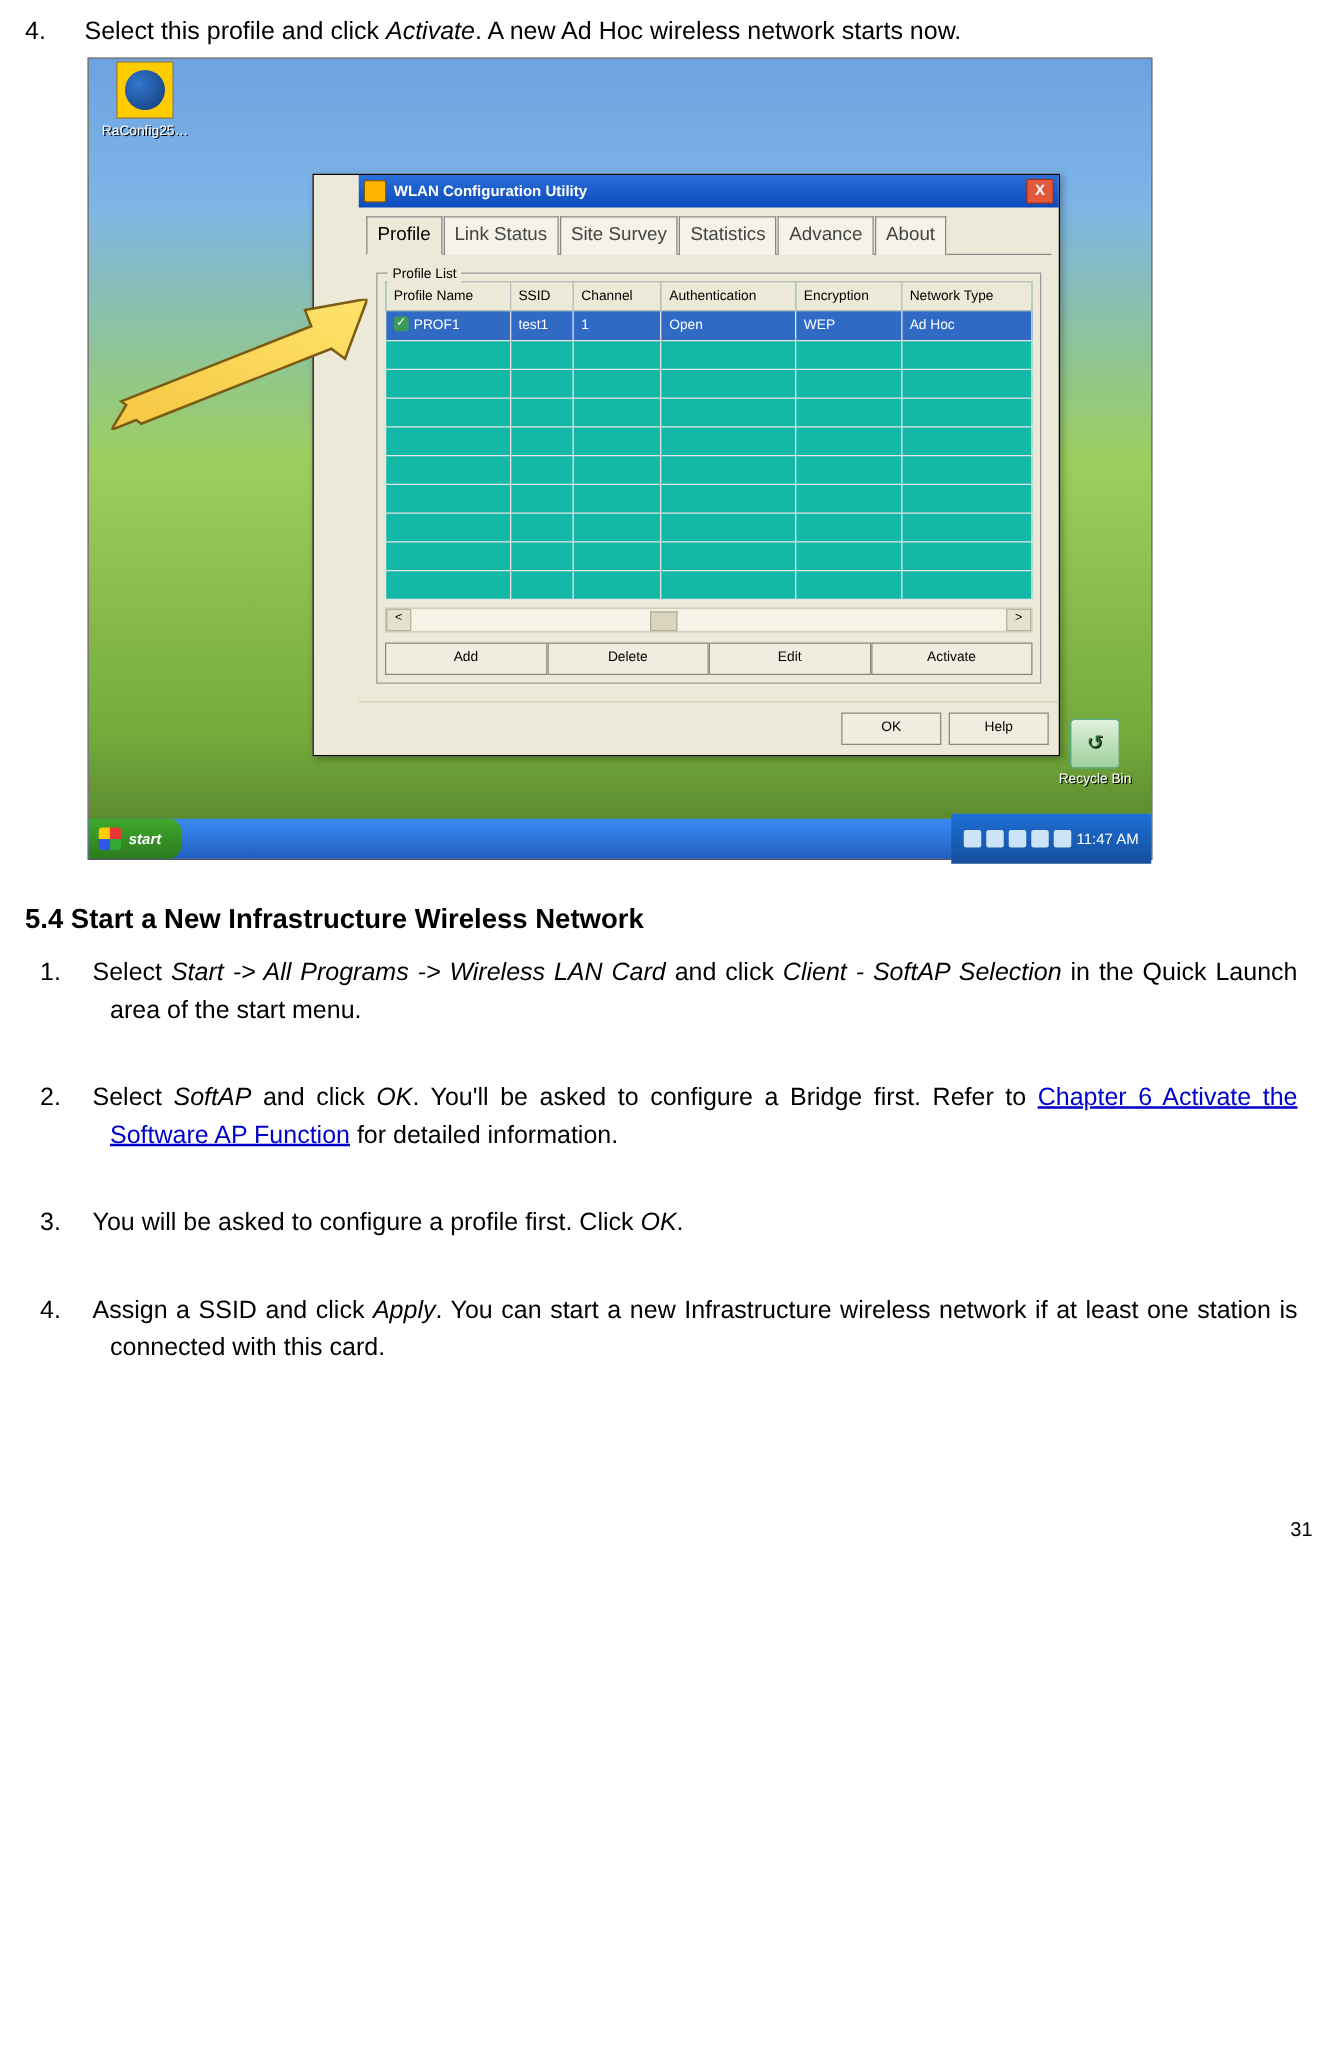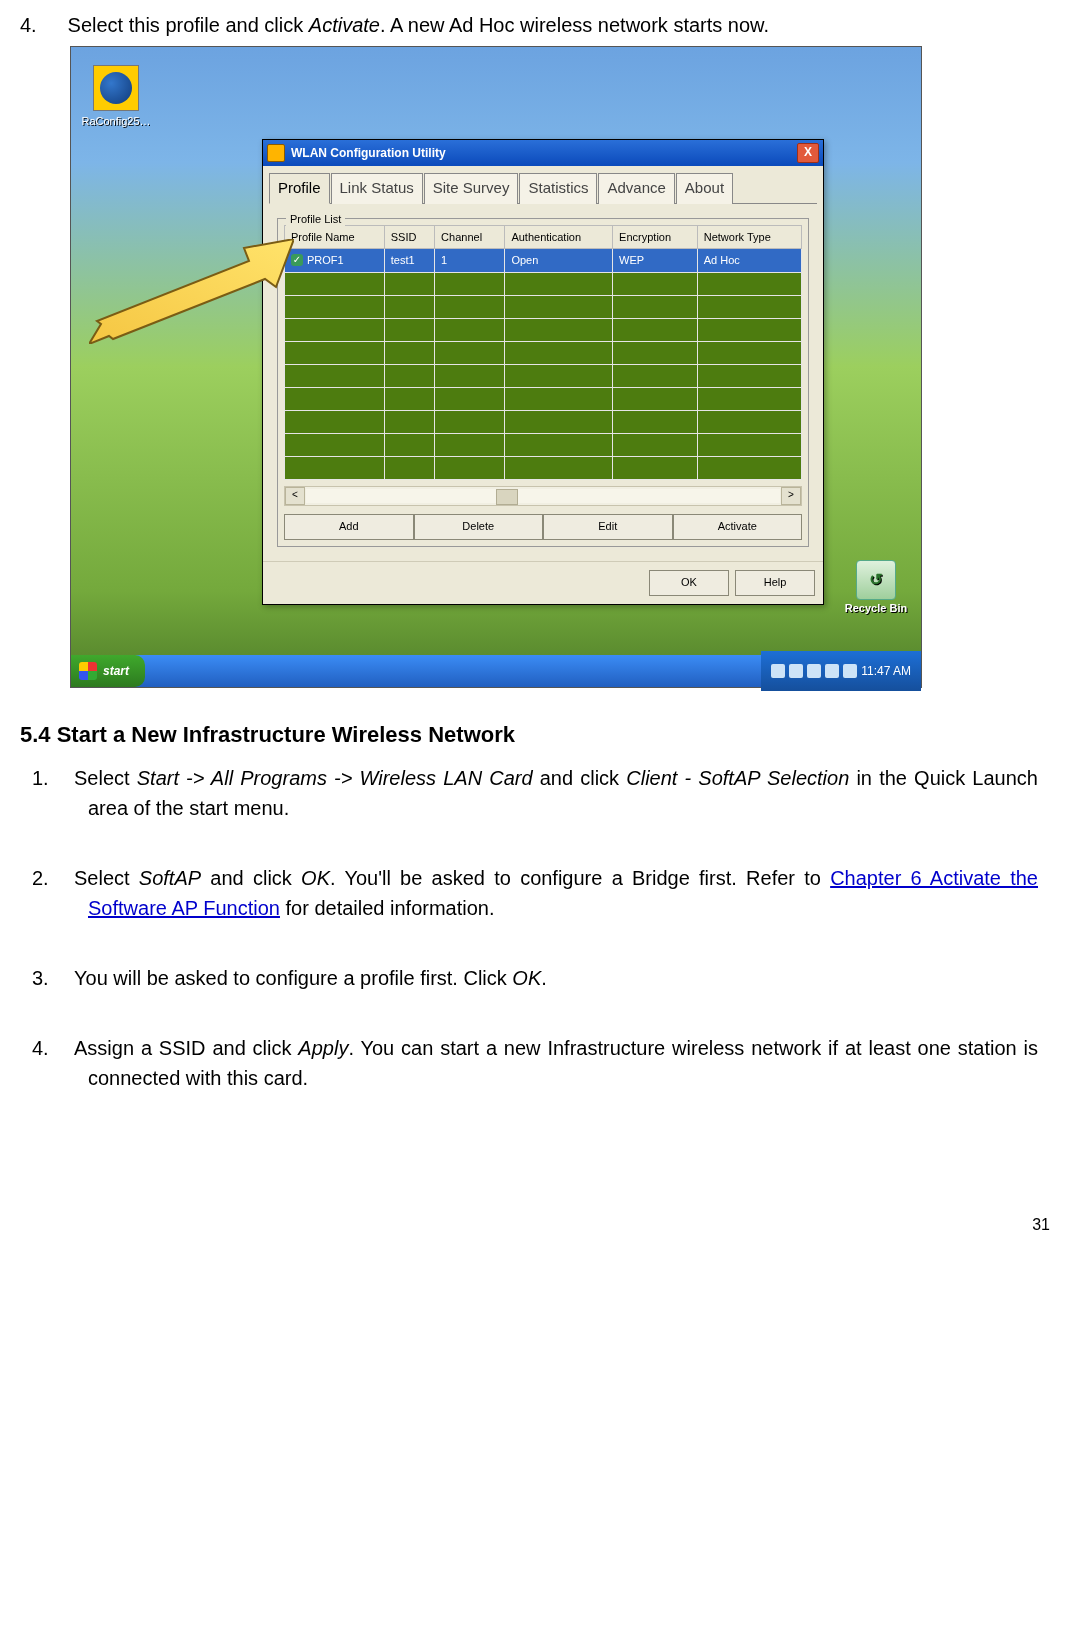--- a/index.html
+++ b/index.html
@@ -18,39 +18,40 @@
 
   .screenshot {
     width: 850px;
     height: 640px;
     margin: 0 0 30px 50px;
     position: relative;
     background: linear-gradient(#6ca3e0 0%, #7db5e8 18%, #9ccf5e 50%, #74a93c 85%, #5b8c2f 95%);
     border: 1px solid #555;
   }
   .desktop-icon {
-    position: absolute; top: 18px; left: 10px; width: 70px; text-align: center;
+    position: absolute; top: 2px; left: 10px; width: 70px; text-align: center;
     color: #fff; font-size: 11px; text-shadow: 1px 1px #000;
   }
   .desktop-icon .ico {
     width: 44px; height: 44px; margin: 0 auto 2px; background: #fc0; border: 1px solid #777; position:relative;
   }
   .desktop-icon .ico::after{content:"";position:absolute;inset:6px;border-radius:50%;background:radial-gradient(circle at 35% 35%,#3377cc,#103a7a);}
   .recycle {
-    position: absolute; right: 12px; bottom: 71px; width: 66px; text-align:center;
-    color:#fff; font-size:11px; text-shadow:1px 1px #000;font-weight:bold;
+    position: absolute; right: 12px; bottom: 56px; width: 66px; text-align:center;
+    color:#fff; font-size:11px; text-shadow:1px 1px #000;
   }
   .recycle .ico { width:38px;height:38px;margin:0 auto; background: linear-gradient(#dff1dd,#9fcf9c); border:1px solid #5a8; border-radius:4px; position:relative;}
   .recycle .ico::after{content:"↺";position:absolute;inset:0;display:flex;align-items:center;justify-content:center;color:#29722b;font-size:16px;}
 
   .win {
-    position:absolute; left:191px; top:92px; width:560px;
+    position:absolute; left:179px; top:92px; width:560px;
     background:#ece9d8; border:1px solid #000;
     box-shadow: 2px 2px 6px rgba(0,0,0,.3);
     font-size:12px;
+    padding-left:36px;
   }
   .titlebar {
     height:26px; background: linear-gradient(#2a6fd8,#0b4abb);
     color:#fff; display:flex; align-items:center; padding:0 4px; font-weight:bold;
   }
   .titlebar .ticon{width:16px;height:16px;background:#ffb400;border:1px solid #8a5a00;margin-right:6px;border-radius:2px;}
   .titlebar .spacer{flex:1;}
   .titlebar .closebtn{width:20px;height:18px;background:#e25a3b;border:1px solid #9f2f18;color:#fff;font-size:12px;line-height:16px;text-align:center;border-radius:2px;}
 
   .tabs { display:flex; padding:6px 6px 0 6px; gap:1px; }
@@ -60,21 +61,21 @@
   }
   .tab.active { background:#ece9d8; border-bottom:1px solid #ece9d8; z-index:2; }
   .tab.inactive{ background:#f5f2e7; color:#444; }
   .tabs-underline{ margin:0 6px; height:1px; background:#888;}
 
   .pane { margin:6px; padding:8px; background:#ece9d8; }
   .group { border:1px solid #999; padding:6px; position:relative; }
   .group .legend { position:absolute; top:-8px; left:8px; background:#ece9d8; padding:0 4px; font-size:11px; }
 
   .grid {
-    width:100%; border:1px solid #7f9db9; background:#4d7c0f; border-collapse:collapse; font-size:11px;
+    width:100%; border:1px solid #7f9db9; background:#14b8a6; border-collapse:collapse; font-size:11px;
   }
   .grid th { background:#ece9d8; border:1px solid #bbb; padding:3px 6px; text-align:left; font-weight:normal;}
   .grid td { border:1px solid #e5e5e5; padding:3px 6px; height:16px; }
   .grid tr.selected td { background:#316ac5; color:#fff; }
   .grid .check{display:inline-block;width:12px;height:12px;background:#3a9a5a;border-radius:3px;margin-right:4px;position:relative;vertical-align:-2px;}
   .grid .check::after{content:"✓";position:absolute;inset:0;color:#fff;font-size:10px;line-height:12px;text-align:center;}
 
   .scrollbar{height:18px;background:#f1efe2;border:1px solid #c8c3ad;margin-top:6px;display:flex;align-items:center;}
   .scrollbar .arr{width:18px;height:16px;background:#e4e1cf;border:1px solid #b9b49a;text-align:center;font-size:10px;line-height:14px;}
   .scrollbar .track{flex:1;height:14px;background:#f7f5ea;margin:0 1px;position:relative;}

